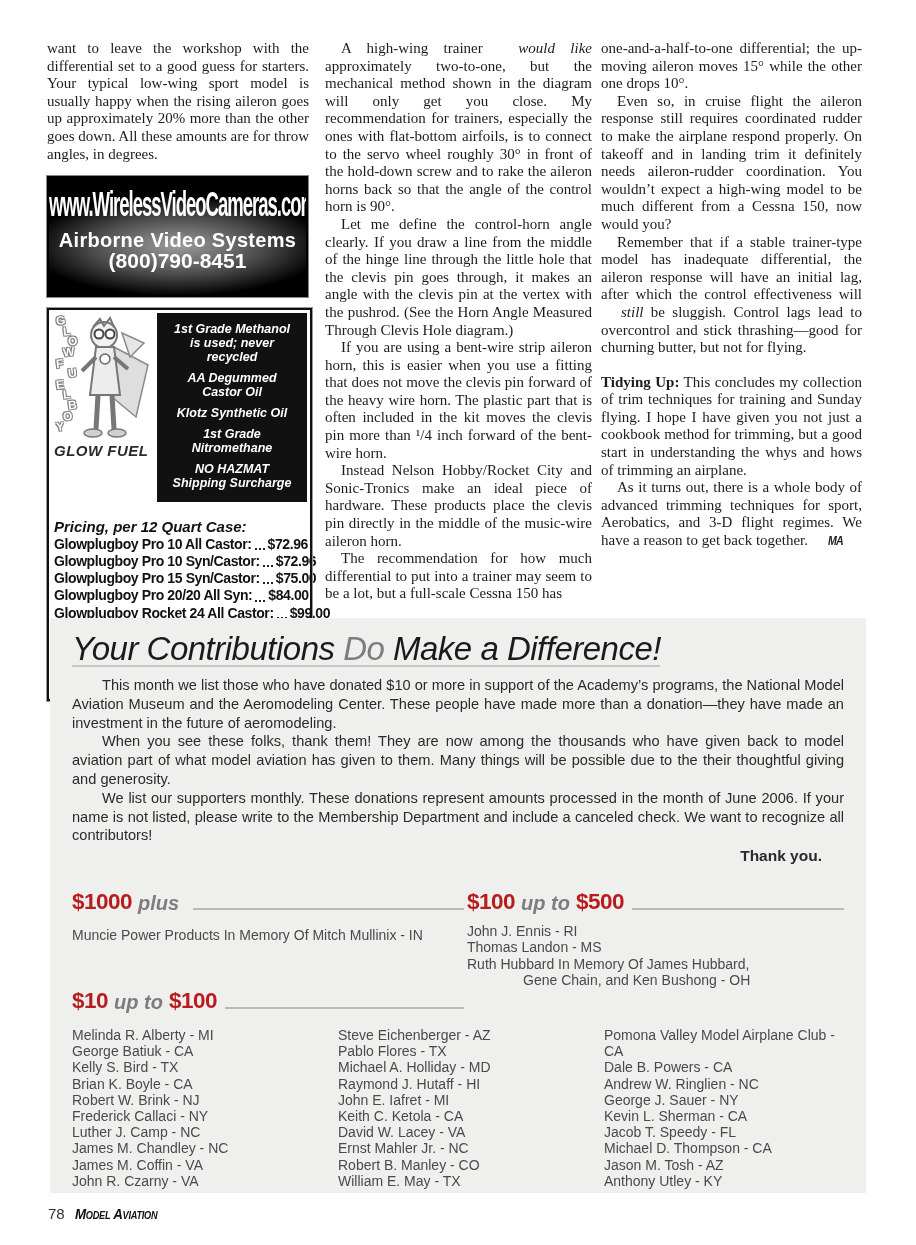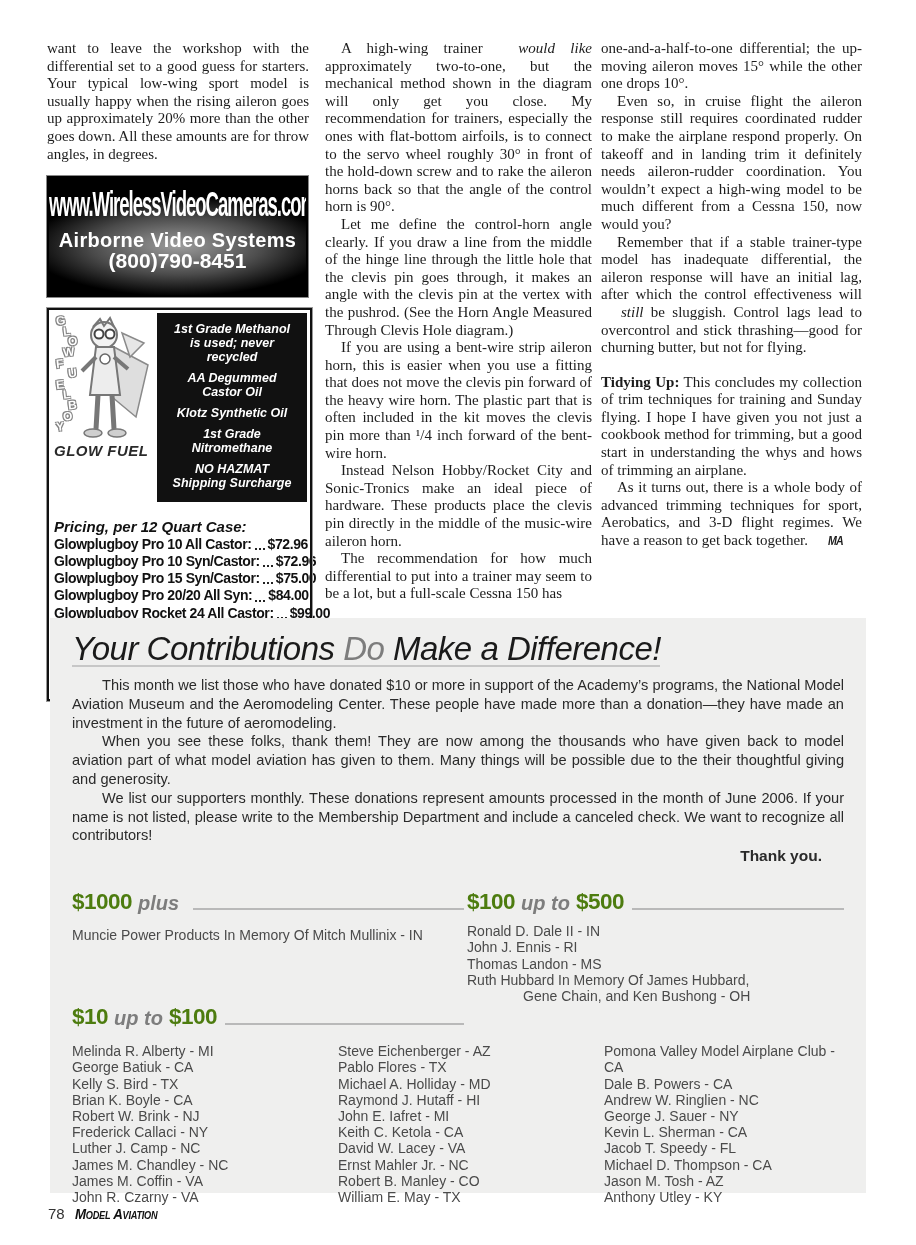--- a/index.html
+++ b/index.html
@@ -66,21 +66,21 @@
                font-family:"Liberation Sans",sans-serif;color:#2a2a2a;box-sizing:border-box;
                padding:10px 22px 0 22px;}
   .contrib-title{font-size:33px;font-style:italic;font-weight:500;letter-spacing:-.5px;color:#1a1a1a;
                  margin:2px 0 0 0;white-space:nowrap;}
   .title-accent{color:#7d7d7d;}
   .title-rule{width:588px;height:2px;background:#c7c7c7;margin-top:-3px;}
   .contrib-intro p{margin:0;font-size:14.6px;line-height:18.8px;text-align:justify;text-indent:30px;}
   .contrib-intro{margin-top:9px;}
   .thank-you{font-weight:bold;font-size:15.5px;text-align:right;padding-right:22px;margin-top:2px;}
   .tier-head{display:flex;align-items:flex-end;white-space:nowrap;}
-  .tier-amount{font-weight:bold;font-size:22.5px;letter-spacing:-.5px;color:#4d7c0f;}
+  .tier-amount{font-weight:bold;font-size:22.5px;letter-spacing:-.5px;color:#b91c1c;}
   .tier-mid{font-weight:bold;font-style:italic;font-size:20px;color:#7d7d7d;margin:0 6px;}
   .tier-rule{flex:1;height:2px;background:#b9b9b9;margin:0 0 5px 8px;}
   .tier-row{display:flex;margin-top:24px;}
   .tier-left{width:392px;}
   .tier-right{flex:1;margin-left:3px;}
   .donor{font-size:14px;line-height:16.2px;color:#4a4a4a;}
   .tier-left .donor{margin-top:12px;}
   .tier-right .donors{margin-top:8px;}
   .donor-cont{padding-left:56px;}
   .tier-10{width:392px;}
@@ -240,21 +240,20 @@
         </div>
     </div>
     <div class="tier-right">
       <div class="tier-head">
         <span class="tier-amount">$100</span>
         <span class="tier-mid">up to</span>
         <span class="tier-amount">$500</span>
         <span class="tier-rule"></span>
       </div>
       <div class="donors">
-          <div class="donor">Ronald D. Dale II - IN</div>
           <div class="donor">John J. Ennis - RI</div>
           <div class="donor">Thomas Landon - MS</div>
           <div class="donor">Ruth Hubbard In Memory Of James Hubbard,</div>
         </div>
       <div class="donor donor-cont">Gene Chain, and Ken Bushong - OH</div>
     </div>
   </div>
 
   <div class="tier-10">
     <div class="tier-head">

